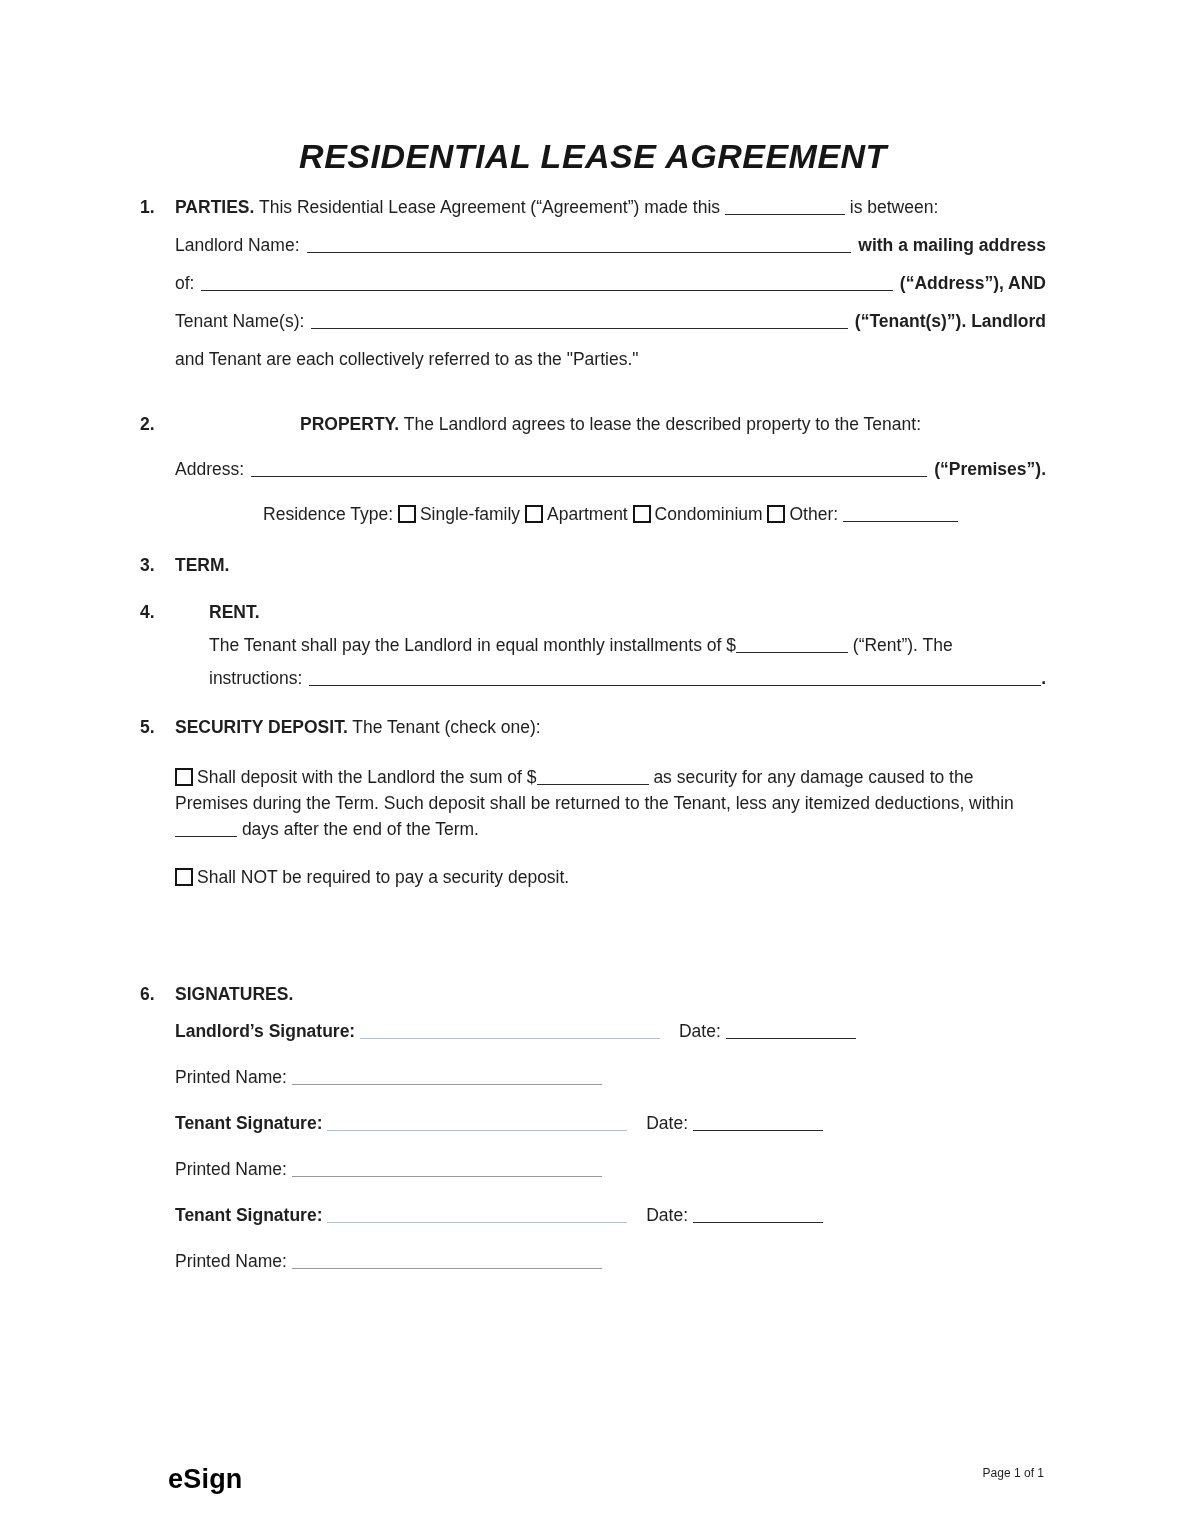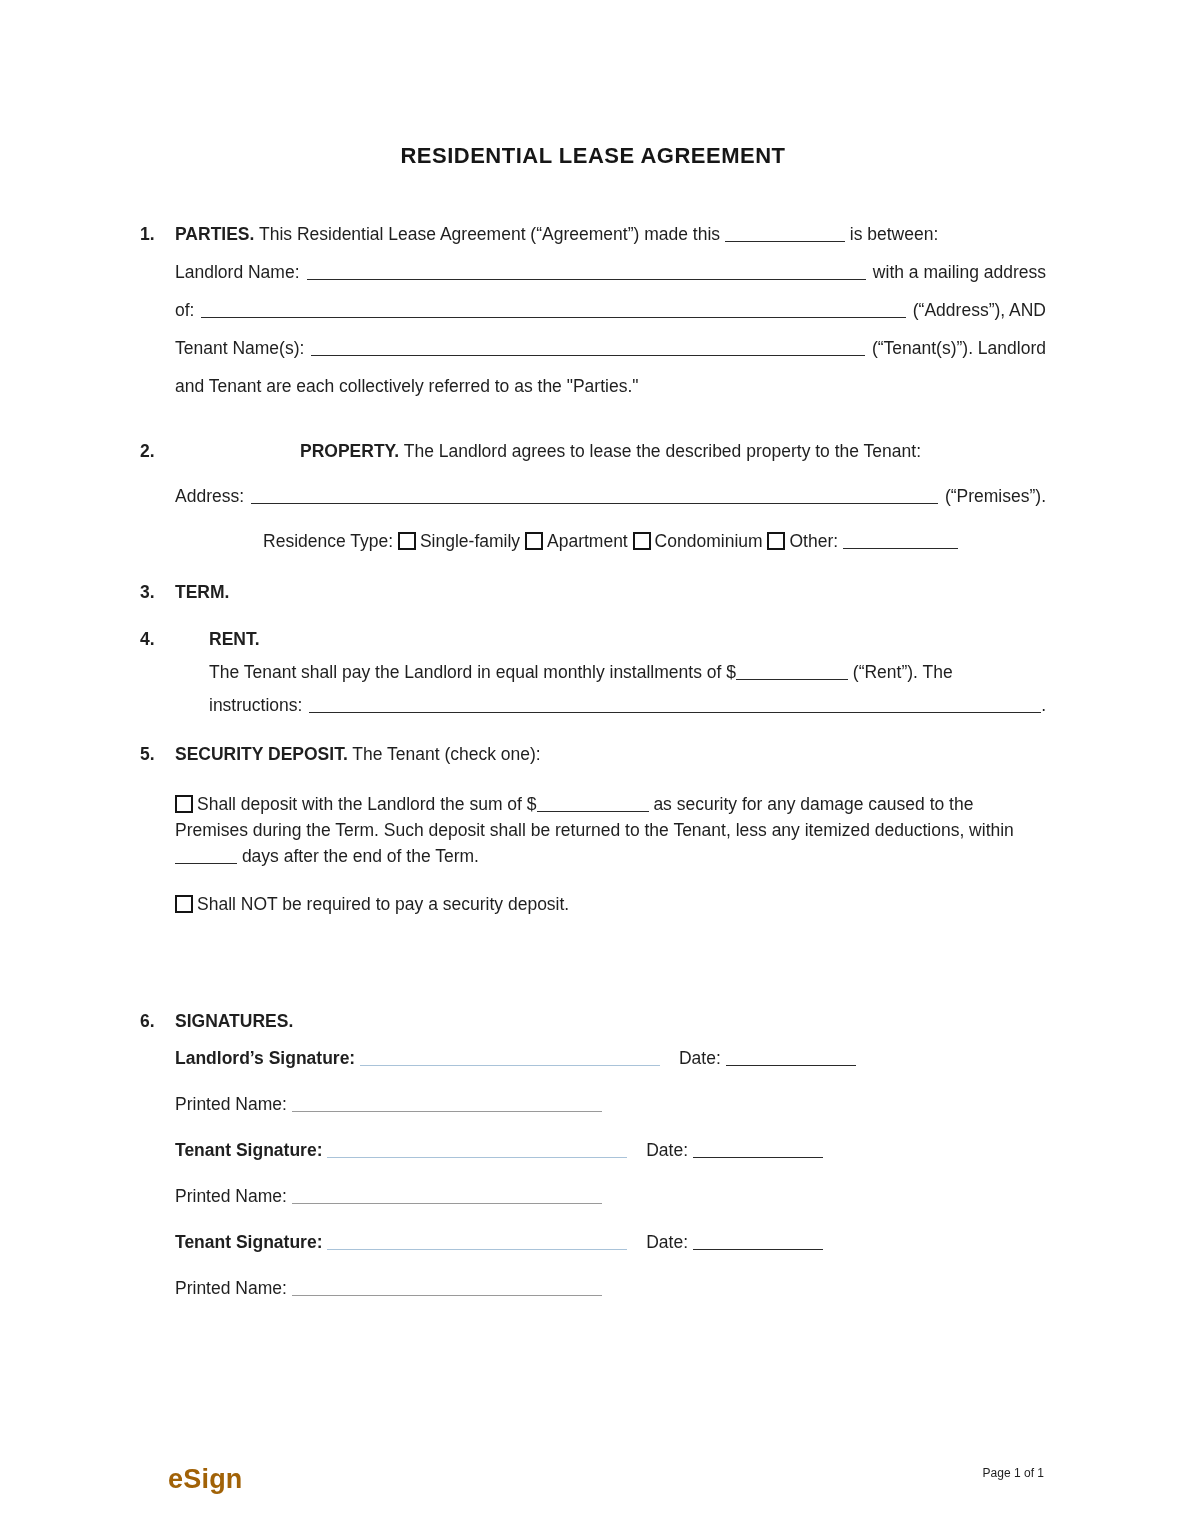--- a/index.html
+++ b/index.html
@@ -10,37 +10,38 @@
     width: 1186px;
     height: 1536px;
     margin: 0 auto;
     background: #ffffff;
     padding: 138px 140px 0 140px;
     font-size: 17.5px;
     line-height: 25px;
   }
   .title {
     text-align: center;
-    font-size: 22px;
+    font-size: 34px;
     line-height: 36px;
     font-weight: bold;
     letter-spacing: 0.5px;
     color: #161616;
-    margin-bottom: 48px;
+    margin-bottom: 21px;
+    font-style: italic;
   }
   .section { position: relative; padding-left: 35px; }
   .sec-num { position: absolute; left: 0; top: 0; font-weight: bold; }
   .bold { font-weight: bold; }
 
   
   .line { white-space: nowrap; margin-bottom: 13px; }
   
   .fline { display: flex; align-items: baseline; margin-bottom: 13px; }
   .fline > * { flex: 0 0 auto; white-space: nowrap; }
-  .fline > * + * { margin-left: 7px; }
+  .fline > * + * { margin-left: 7px; font-weight: bold; }
   .fline .nosp { margin-left: 0; }
   .fline .grow { flex: 1 1 auto; }
 
   .blank {
     display: inline-block;
     height: 14px;
     border-bottom: 1.7px solid #2a2a2a;
     transform: translateY(2px);
   }
   .w42  { width: 42px; }
@@ -78,21 +79,21 @@
   .sec6 .head { margin-bottom: 12px; }
   .sig-row { white-space: nowrap; margin-bottom: 21px; }
   .date-label { margin-left: 14px; }
 
   .footer-brand {
     position: absolute;
     left: 168px;
     bottom: 44px;
     font-size: 27px;
     font-weight: bold;
-    color: #a16207;
+    color: #000000;
     letter-spacing: 0.2px;
   }
   .footer-page {
     position: absolute;
     right: 142px;
     bottom: 50px;
     font-size: 12px;
     color: #1f1f1f;
   }
 </style>

